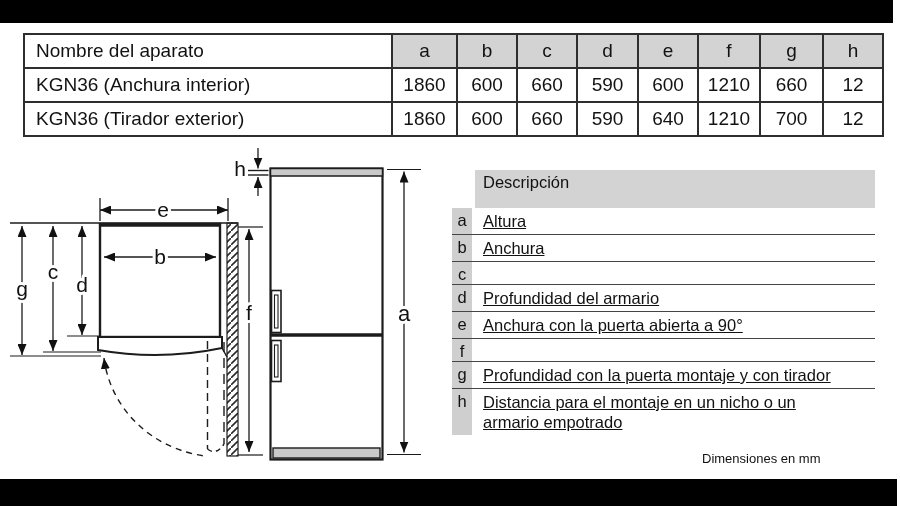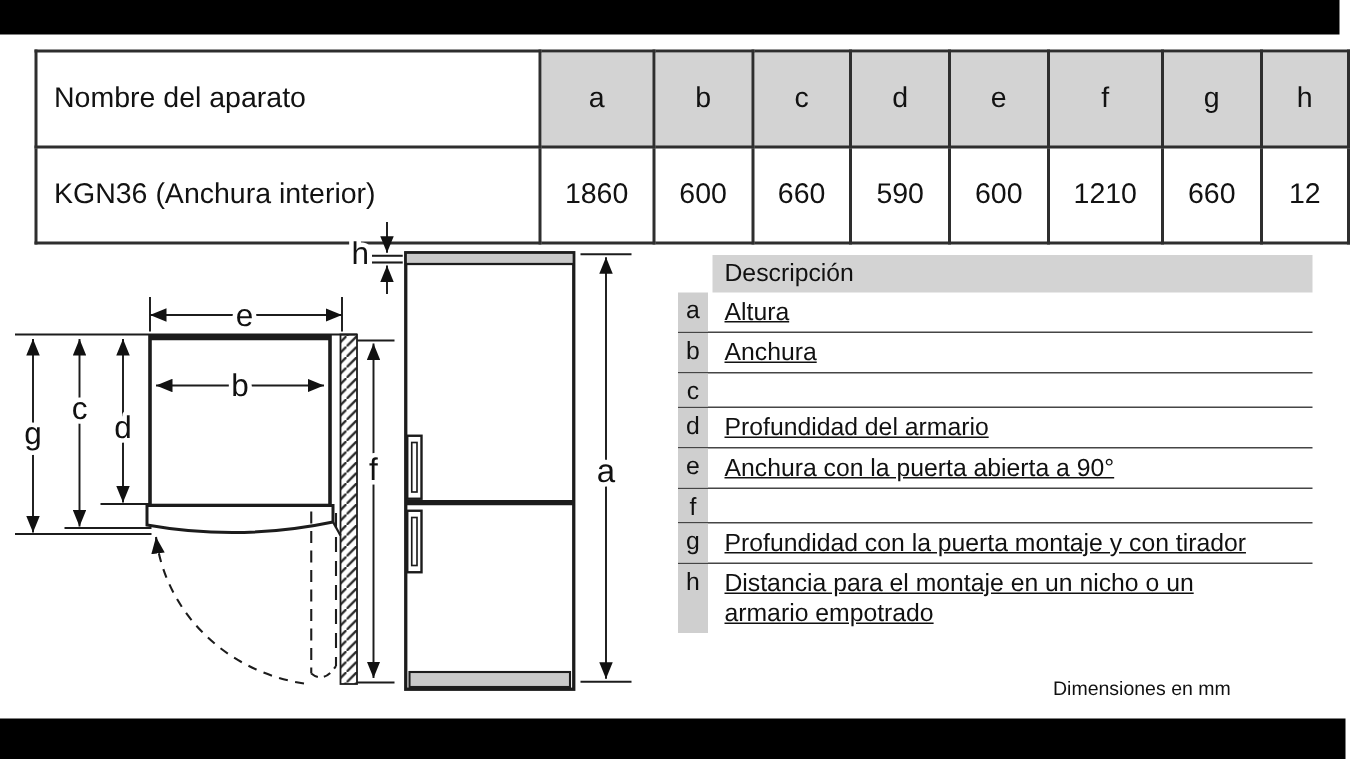--- a/index.html
+++ b/index.html
@@ -11,32 +11,32 @@
   .band-top{left:0;top:0;width:893px;height:23px;}
   .band-bottom{left:0;top:479px;width:897px;height:27px;}
 
   
   .top-table{
     position:absolute;left:23px;top:33px;
     border-collapse:collapse;table-layout:fixed;
     font-size:19px;color:#121212;
   }
   .top-table td,.top-table th{
-    border:2px solid #2e2e2e;height:30px;padding:16px;
+    border:2px solid #2e2e2e;height:30px;padding:0;
     text-align:center;font-weight:normal;vertical-align:middle;
     white-space:nowrap;overflow:hidden;
   }
   .top-table .name{ text-align:left;padding-left:11px;width:355px;}
   .top-table .hdr{ background:#d3d3d3;}
   .top-table tr{height:34px;}
 
   
   .desc{position:absolute;left:452px;top:170px;width:423px;font-size:16.5px;}
   .desc-header{
-    margin-left:23px;background:#d3d3d3;height:25px;line-height:25px;
+    margin-left:23px;background:#d3d3d3;height:38px;line-height:25px;
     padding-left:8px;
   }
   .desc-row{display:flex;align-items:stretch;border-bottom:1.4px solid #454545;}
   .desc-row.last{border-bottom:none;}
   .dkey{flex:0 0 20px;background:#cfcfcf;text-align:center;padding-top:3px;}
   .dtxt{flex:1;margin-left:3px;padding:3px 0 3px 8px;max-width:360px;line-height:20px;text-decoration:underline;}
 
   
   .units-note{position:absolute;left:702px;top:451px;font-size:13px;}
 
@@ -82,20 +82,31 @@
     <td class="name">KGN36 (Anchura interior)</td>
     <td>1860</td>
     <td>600</td>
     <td>660</td>
     <td>590</td>
     <td>600</td>
     <td>1210</td>
     <td>660</td>
     <td>12</td>
   </tr>
+  <tr>
+    <td class="name">KGN36 (Tirador exterior)</td>
+    <td>1860</td>
+    <td>600</td>
+    <td>660</td>
+    <td>590</td>
+    <td>640</td>
+    <td>1210</td>
+    <td>700</td>
+    <td>12</td>
+  </tr>
 </tbody>
   </table>
 
 <svg class="diagram" width="440" height="345" viewBox="0 140 440 345">
   <defs>
     <marker id="mEnd" markerUnits="userSpaceOnUse" markerWidth="12" markerHeight="9" refX="11" refY="4.5" orient="auto">
       <path d="M0,0 L11,4.5 L0,9 Z" fill="#111"></path>
     </marker>
     <marker id="mStart" markerUnits="userSpaceOnUse" markerWidth="12" markerHeight="9" refX="11" refY="4.5" orient="auto-start-reverse">
       <path d="M0,0 L11,4.5 L0,9 Z" fill="#111"></path>

